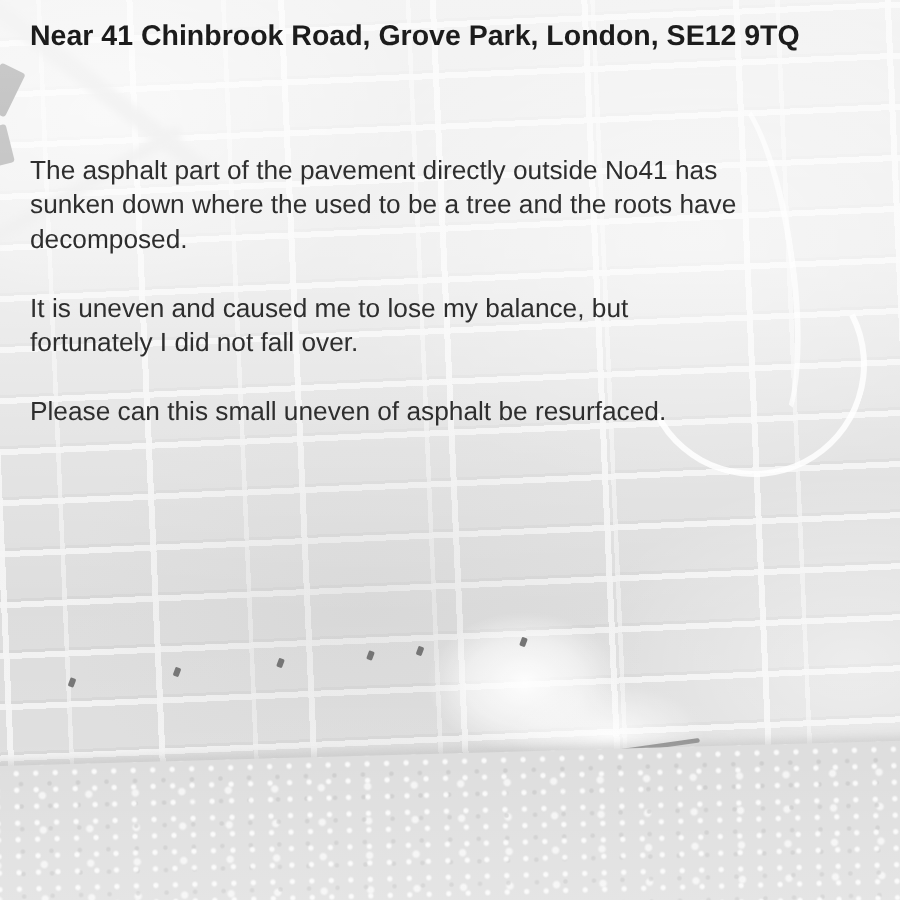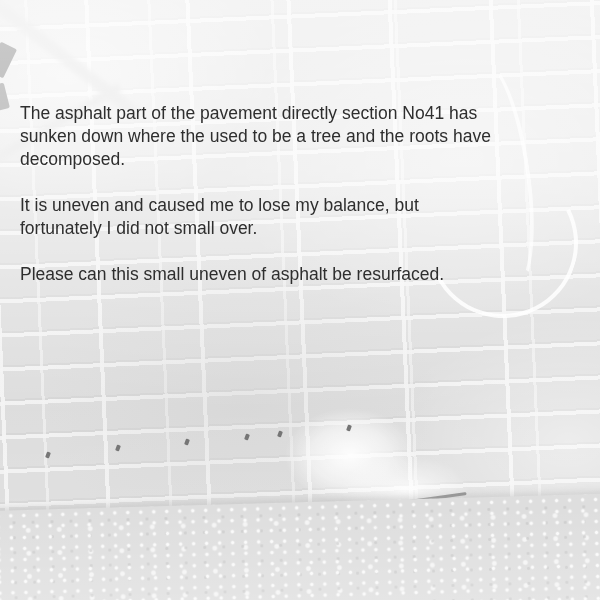--- a/index.html
+++ b/index.html
@@ -153,23 +153,24 @@
 
   <div class="base-line"></div>
 
   <div class="pavement"></div>
 
   <div class="edge-mark edge-mark-1"></div>
   <div class="edge-mark edge-mark-2"></div>
 
   <div class="fade-overlay"></div>
 
+  <h1 class="report-title">Near 41 Chinbrook Road, Grove Park, London, SE12 9TQ</h1>
 
   <div class="report-body">
-    <p>The asphalt part of the pavement directly section No41 has
+    <p>The asphalt part of the pavement directly outside No41 has
 sunken down where the used to be a tree and the roots have
 decomposed.</p>
     <p>It is uneven and caused me to lose my balance, but
-fortunately I did not small over.</p>
+fortunately I did not fall over.</p>
     <p>Please can this small uneven of asphalt be resurfaced.</p>
   </div>
 
 </div>
 
 </body></html>

